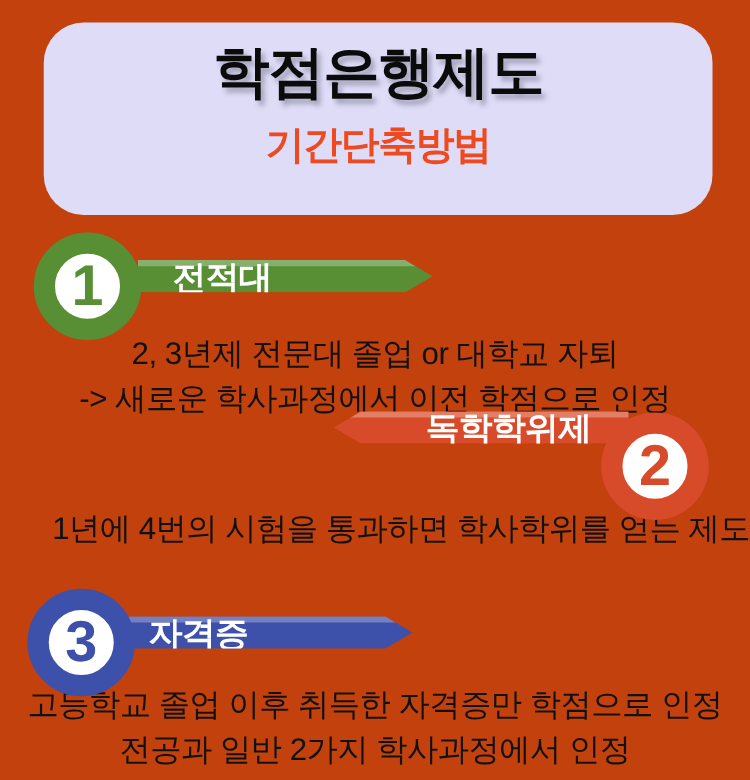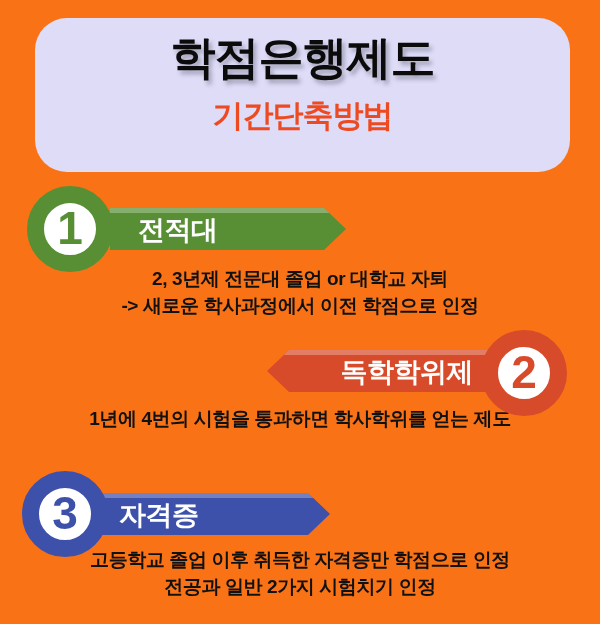--- a/index.html
+++ b/index.html
@@ -13,21 +13,21 @@
     background: #ffffff;
     font-family: "Liberation Sans", "DejaVu Sans", sans-serif;
     overflow: hidden;
     position: relative;
   }
 
   #infographic {
     position: relative;
     width: 600px;
     height: 624px;
-    background: #f97316;
+    background: #c2410c;
   }
 
   
   .header-card {
     position: absolute;
     left: 35px;
     top: 18px;
     width: 535px;
     height: 154px;
     background: #dedcf7;
@@ -83,21 +83,21 @@
   }
   .step-number {
     font-size: 46px;
     font-weight: bold;
     line-height: 1;
     margin-top: -2px;
   }
 
   .step-banner {
     position: absolute;
-    height: 42px;
+    height: 26px;
     z-index: 2;
     display: flex;
     align-items: center;
   }
   .step-banner-label {
     font-size: 27px;
     font-weight: bold;
     color: #ffffff;
     letter-spacing: -0.5px;
     line-height: 1;
@@ -123,22 +123,22 @@
     background: rgba(255, 255, 255, 0.28);
     z-index: 1;
     pointer-events: none;
   }
 
   .step-body {
     position: absolute;
     width: 600px;
     text-align: center;
     color: #111111;
-    font-size: 19px;
-    font-weight: bold;
+    font-size: 25px;
+    font-weight: normal;
     letter-spacing: -0.4px;
     line-height: 1.42;
     white-space: nowrap;
   }
   .step-body div { display: block; }
 
   
   #step-1 { top: 0; }
   #step-1 .step-circle {
     left: 27px;
@@ -158,28 +158,28 @@
 
   
   #step-2 .step-circle {
     left: 481px;
     top: 330px;
     border: 17px solid #d84b2a;
   }
   #step-2 .step-number { color: #d84b2a; }
   #step-2 .step-banner {
     left: 267px;
-    top: 350px;
+    top: 329px;
     width: 236px;
     background: #d84b2a;
     padding-right: 30px;
     box-sizing: border-box;
     justify-content: flex-end;
   }
-  #step-2 .step-body { top: 406px; }
+  #step-2 .step-body { top: 406px; text-align: right; }
 
   
   #step-3 .step-circle {
     left: 22px;
     top: 471px;
     border: 17px solid #3d51ab;
   }
   #step-3 .step-number { color: #3d51ab; }
   #step-3 .step-banner {
     left: 89px;
@@ -231,17 +231,17 @@
   <div class="step" id="step-3">
     <div class="step-circle">
       <span class="step-number">3</span>
     </div>
     <div class="step-banner banner-right">
       <span class="banner-sheen"></span>
       <span class="step-banner-label">자격증</span>
     </div>
     <div class="step-body">
       <div>고등학교 졸업 이후 취득한 자격증만 학점으로 인정</div>
-      <div>전공과 일반 2가지 시험치기 인정</div>
+      <div>전공과 일반 2가지 학사과정에서 인정</div>
     </div>
   </div>
 
 </div>
 
 </body></html>

